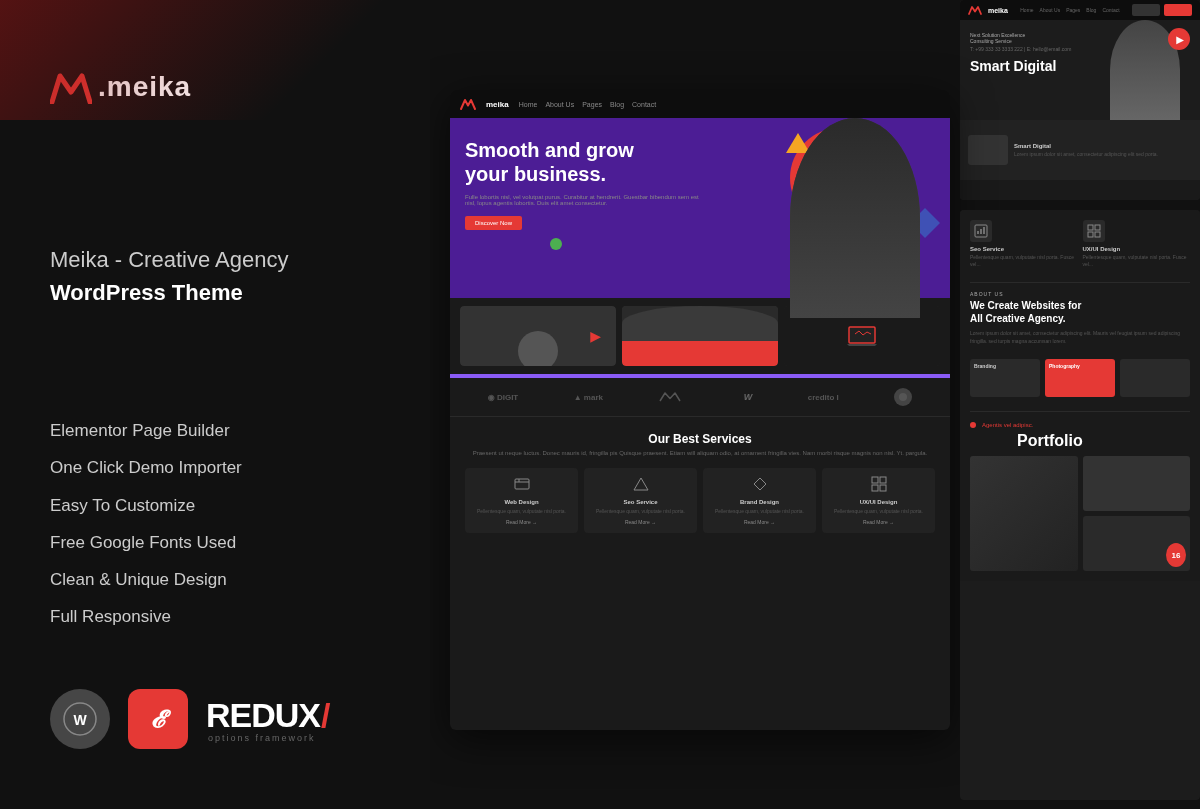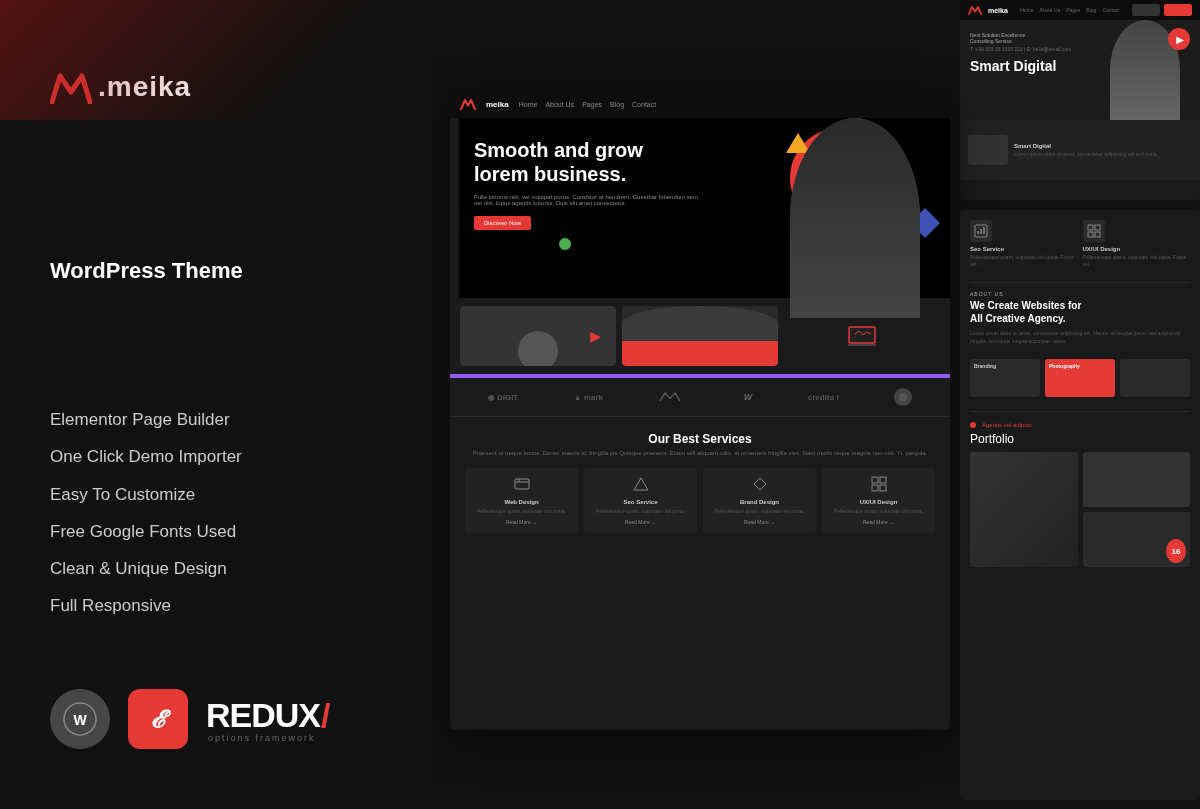--- a/index.html
+++ b/index.html
@@ -152,25 +152,24 @@
     }
 
     .ms-nav-links {
       display: flex;
       gap: 8px;
       color: #888;
       font-size: 7px;
     }
 
     .ms-hero {
-      background: #000000;
+      background: #4c1d95;
       padding: 20px 15px;
       min-height: 180px;
       position: relative;
-      margin-left: 9px;
     }
 
     .ms-hero-text {
       color: #ffffff;
       font-size: 20px;
       font-weight: 900;
       line-height: 1.2;
       max-width: 55%;
       position: relative;
       z-index: 2;
@@ -511,23 +510,24 @@
       grid-template-columns: repeat(3, 1fr);
       gap: 5px;
     }
 
     .brs-portfolio-section {
       margin-top: 10px;
     }
 
     .brs-portfolio-title {
       color: #ffffff;
-      font-size: 12px;
-      font-weight: 400;
+      font-size: 16px;
+      font-weight: 700;
       margin-bottom: 6px;
+      margin-left: 47px;
     }
 
     .brs-portfolio-label {
       color: #e53935;
       font-size: 6px;
       margin-bottom: 4px;
       display: flex;
       align-items: center;
       gap: 3px;
     }
@@ -612,20 +612,21 @@
   <div class="left-panel-gradient"></div>
 
   <div class="meika-logo-container" style="margin-top:30px;">
     <svg class="meika-m-icon" viewBox="0 0 42 34" fill="none" xmlns="http://www.w3.org/2000/svg">
       <path d="M2 32 L10 6 L21 22 L32 6 L40 32" stroke="#e53935" stroke-width="5" fill="none" stroke-linejoin="round" stroke-linecap="round"></path>
     </svg>
     <span style="color:#ffffff; font-size:28px; font-weight:800; letter-spacing:1px;">.meika</span>
   </div>
 
   <div class="theme-title-area" style="margin-top: 80px;">
+    <div class="theme-title-normal">Meika - Creative Agency</div>
     <div class="theme-title-bold">WordPress Theme</div>
   </div>
 
   <div class="features-list" style="margin-top:50px;">
     <div class="feature-item">Elementor Page Builder</div>
     <div class="feature-item">One Click Demo Importer</div>
     <div class="feature-item">Easy To Customize</div>
     <div class="feature-item">Free Google Fonts Used</div>
     <div class="feature-item">Clean &amp; Unique Design</div>
     <div class="feature-item">Full Responsive</div>
@@ -716,21 +717,21 @@
         <span>About Us</span>
         <span>Pages</span>
         <span>Blog</span>
         <span>Contact</span>
       </div>
     </div>
 
     <div class="ms-hero">
       <div class="ms-hero-text">
         <span>Smooth and grow</span><br>
-        <span>lorem business.</span>
+        <span>your business.</span>
       </div>
       <div class="ms-hero-sub">Fulle lobortis nisl, vel volutpat purus. Curabitur at hendrerit. Guestbar bibendum sem est nisl, lopus agentis lobortis. Duis elit amet consectetur.</div>
       <div class="ms-hero-btn">Discover Now</div>
 
       <div class="ms-hero-circle"></div>
       <div class="ms-hero-person">
         <div class="ms-hero-small-person"></div>
       </div>
       <div class="ms-triangle-shape"></div>
       <div class="ms-dot-green"></div>

